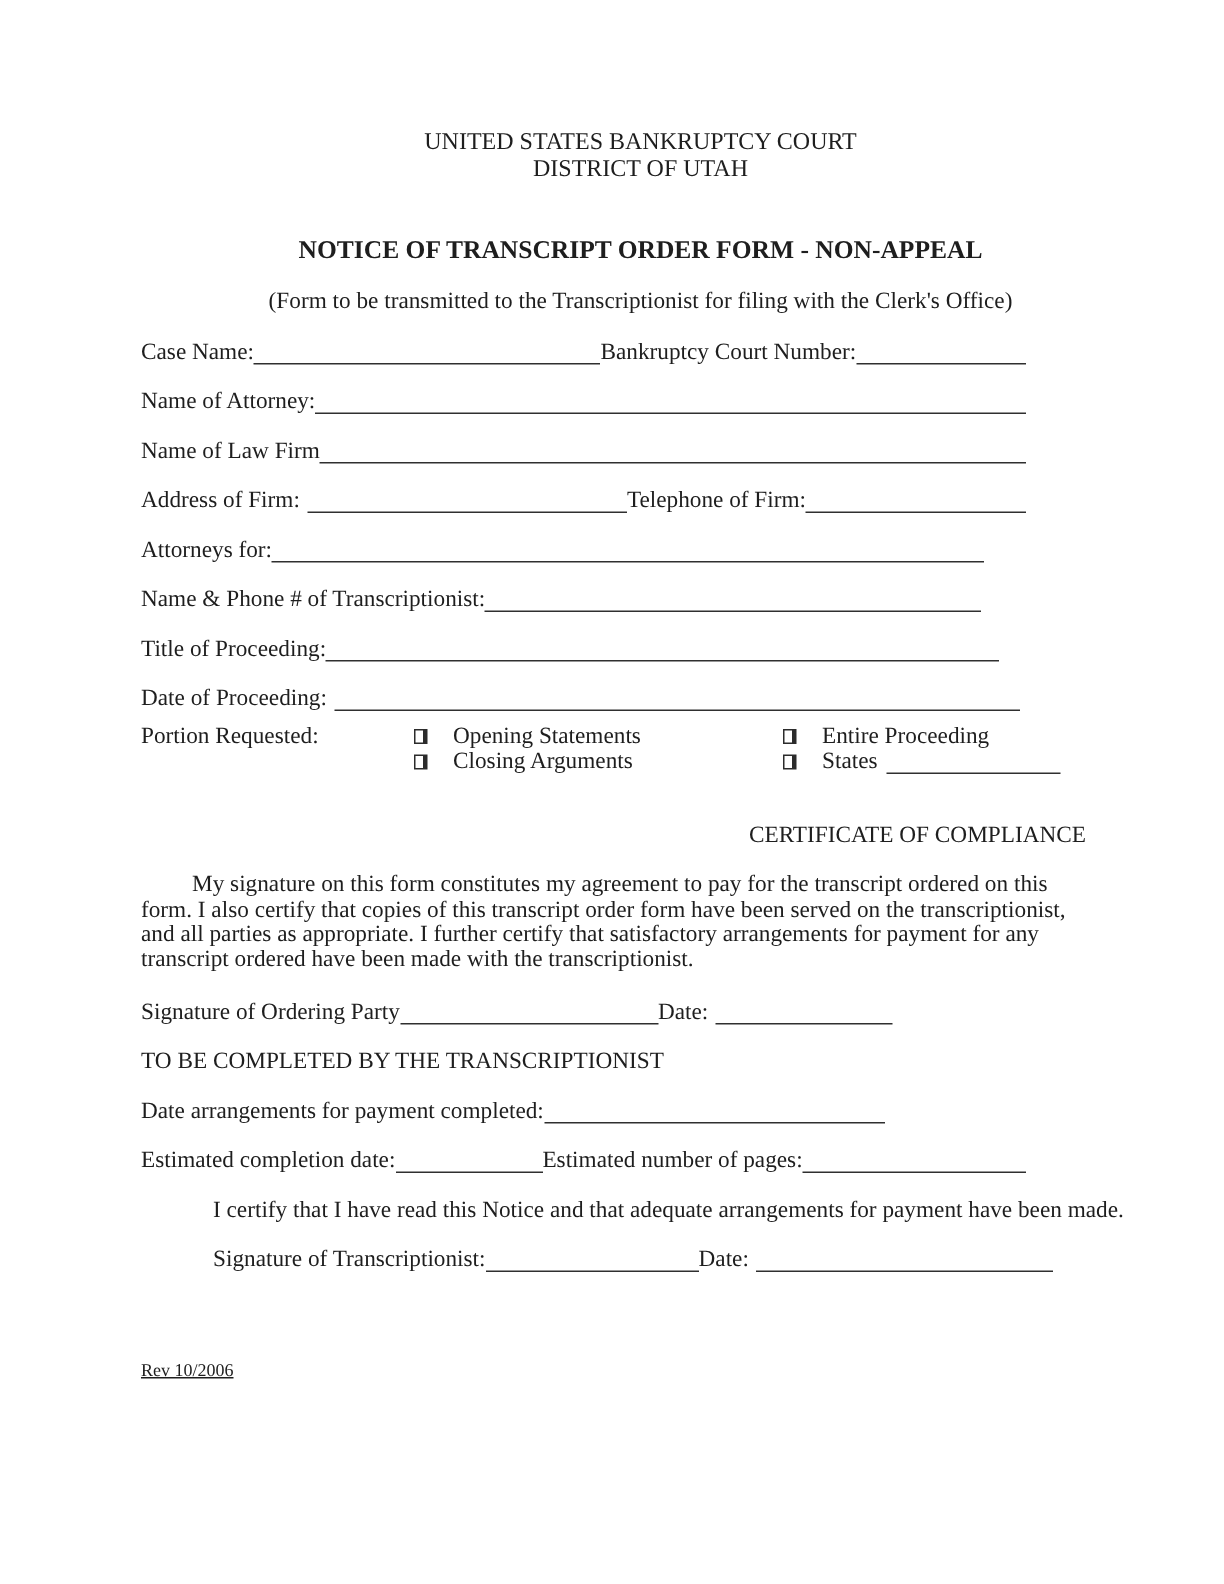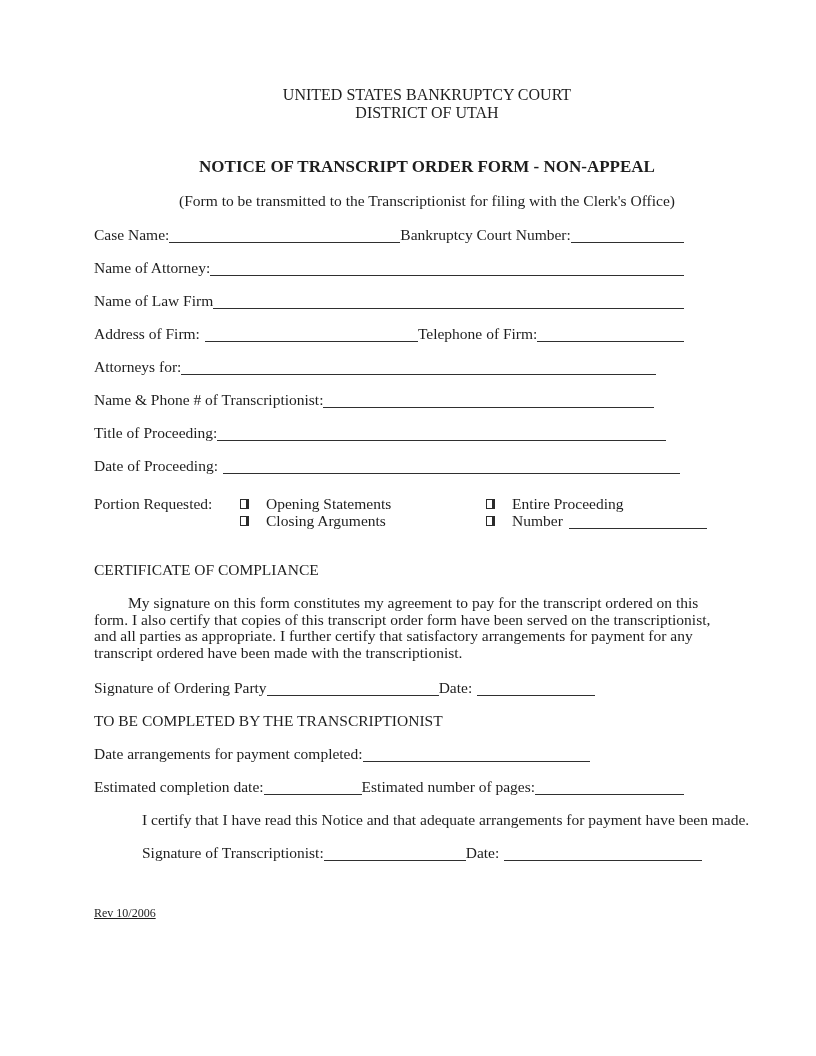--- a/index.html
+++ b/index.html
@@ -22,32 +22,32 @@
 
   .row { display:flex; align-items:flex-end; line-height:17px; width:590px; }
   .row.mt { margin-top:16px; }
   .row.first { margin-top:17px; }
   .lbl { white-space:nowrap; flex:none; }
   .line { border-bottom:1px solid #2f2f2f; height:17px; flex:none; }
   .line.grow { flex:1; }
   .gap { margin-left:5px; }
 
   
-  .portion { display:flex; align-items:flex-start; margin-top:21px; width:613px; line-height:17px; }
+  .portion { display:flex; align-items:flex-start; margin-top:8px; width:613px; line-height:17px;gap:36px; }
   .portion-label { width:146px; flex:none; }
   .portion-grid { flex:1; display:grid; grid-template-columns:246px 1fr; }
   .opt { display:flex; align-items:flex-end; line-height:17px; }
   .chk {
     display:inline-block; width:9px; height:10px;
     border:1.6px solid #2b2b2b; border-right-width:3.4px;
     margin:0 17px 3px 0; flex:none;
   }
   .opt .line { flex:1; margin-left:6px; }
 
-  .cert-heading { margin-top:32px; width:630px; text-align:left; line-height:17px; }
+  .cert-heading { margin-top:32px; width:630px; text-align:right; line-height:17px; }
   .para {
     width:630px; margin-top:17px;
     text-indent:34px; line-height:16.5px; text-align:left;
   }
 
   .sig-row { margin-top:18px; width:612px; }
   .heading-plain { margin-top:16px; line-height:17px; }
   .bold-instruction { margin-top:16px; margin-left:48px; font-weight:bold; line-height:17px; }
   .indent48 { margin-left:48px; }
   .certify-line { margin-top:16px; line-height:17px; }
@@ -119,21 +119,21 @@
         <div class="opt">
           <span class="chk"></span>
           <span>Entire Proceeding</span>
         </div>
         <div class="opt">
           <span class="chk"></span>
           <span>Closing Arguments</span>
         </div>
         <div class="opt">
           <span class="chk"></span>
-          <span>Number</span>
+          <span>States</span>
           <span class="line" style="flex:1"></span>
         </div>
       </div>
     </div>
 
     <div class="cert-heading">CERTIFICATE OF COMPLIANCE</div>
 
     <p class="para">My signature on this form constitutes my agreement to pay for the transcript ordered on this form. I also certify that copies of this transcript order form have been served on the transcriptionist, and all parties as appropriate.  I further certify that satisfactory arrangements for payment for any transcript ordered have been made with the transcriptionist.</p>
 
     <div class="row sig-row">

